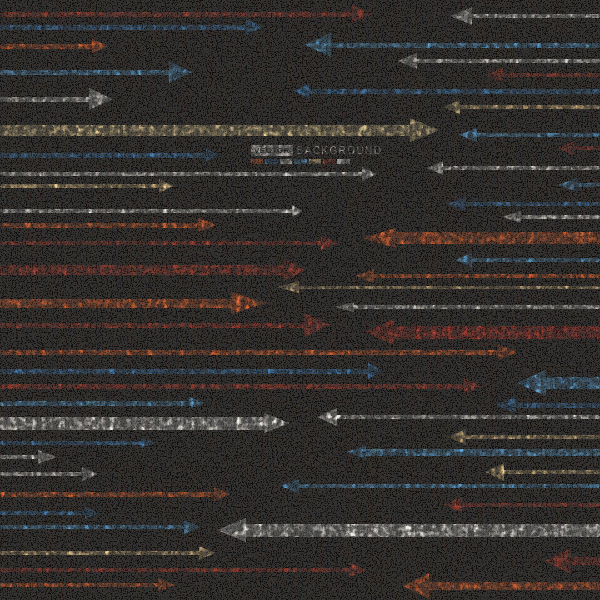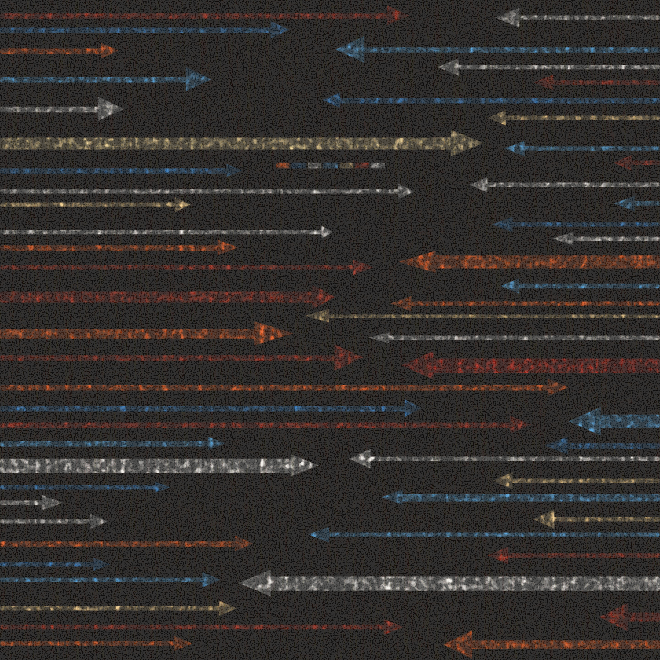--- a/index.html
+++ b/index.html
@@ -134,20 +134,24 @@
       <div class="arrow-head" style="top: 548px; border-top: 13px solid transparent; border-bottom: 13px solid transparent; left: 545px; border-right: 26px solid rgb(160, 43, 27);"></div>
       <div class="arrow-line" style="top: 568px; height: 4px; background: rgb(160, 43, 27); left: 0px; width: 352px;"></div>
       <div class="arrow-head" style="top: 562.5px; border-top: 7.5px solid transparent; border-bottom: 7.5px solid transparent; left: 349px; border-left: 18px solid rgb(160, 43, 27);"></div>
       <div class="arrow-line" style="top: 583px; height: 4px; background: rgb(232, 87, 28); left: 0px; width: 161px;"></div>
       <div class="arrow-head" style="top: 577.5px; border-top: 7.5px solid transparent; border-bottom: 7.5px solid transparent; left: 158px; border-left: 17px solid rgb(232, 87, 28);"></div>
       <div class="arrow-line" style="top: 582px; height: 8px; background: rgb(232, 87, 28); left: 426px; width: 174px;"></div>
       <div class="arrow-head" style="top: 573px; border-top: 13px solid transparent; border-bottom: 13px solid transparent; left: 403px; border-right: 26px solid rgb(232, 87, 28);"></div>
     </div>
 
   <div class="label">
+    <div class="label-row">
+      <span class="badge">VECTOR</span>
+      <span class="rest">BACKGROUND</span>
+    </div>
     <div class="swatches" id="swatches">
         <span class="swatch" style="background: rgb(232, 87, 28);"></span>
         <span class="swatch" style="background: rgb(45, 111, 174);"></span>
         <span class="swatch" style="background: rgb(242, 239, 233);"></span>
         <span class="swatch" style="background: rgb(75, 156, 214);"></span>
         <span class="swatch" style="background: rgb(238, 201, 133);"></span>
         <span class="swatch" style="background: rgb(160, 43, 27);"></span>
         <span class="swatch" style="background: rgb(242, 239, 233);"></span>
       </div>
   </div>

